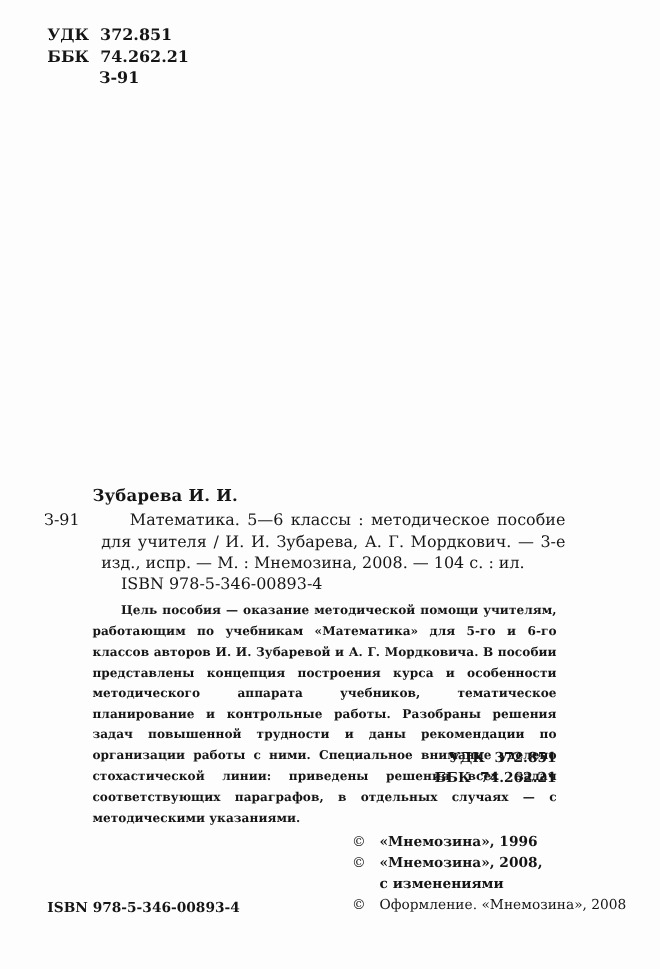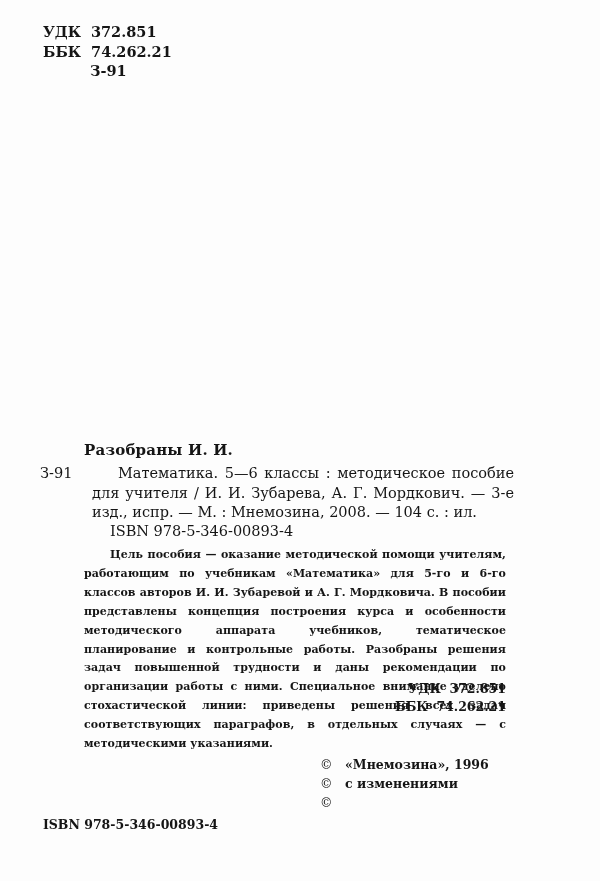--- a/index.html
+++ b/index.html
@@ -25,21 +25,21 @@
   </style>
 </head>
 <body>
 
 <div class="abs top-codes">
   <div class="row">УДК  372.851</div>
   <div class="row">ББК  74.262.21</div>
   <div class="row indent">З-91</div>
 </div>
 
-<div class="abs author">Разобраны И. И.</div>
+<div class="abs author">Зубарева И. И.</div>
 
 <div class="abs index">З-91</div>
 
 <div class="abs biblio">
   <div class="first">Математика. 5—6 классы : методическое пособие для учителя / И. И. Зубарева, А. Г. Мордкович. — 3-е изд., испр. — М. : Мнемозина, 2008. — 104 с. : ил.</div>
 </div>
 
 <div class="abs isbn-main">ISBN 978-5-346-00893-4</div>
 
 <div class="abs annotation">
@@ -54,23 +54,25 @@
 <div class="abs copyright">
   <div class="item">
     <span class="sym">©</span>
     <div>
         <div class="bold">«Мнемозина», 1996</div>
       </div>
   </div>
   <div class="item">
     <span class="sym">©</span>
     <div>
+      <div class="bold">«Мнемозина», 2008,</div>
       <div class="bold">с изменениями</div>
     </div>
   </div>
   <div class="item">
     <span class="sym">©</span>
     <div>
+      <div>Оформление. «Мнемозина», 2008</div>
     </div>
   </div>
 </div>
 
 <div class="abs isbn-bottom">ISBN 978-5-346-00893-4</div>
 
 </body></html>

